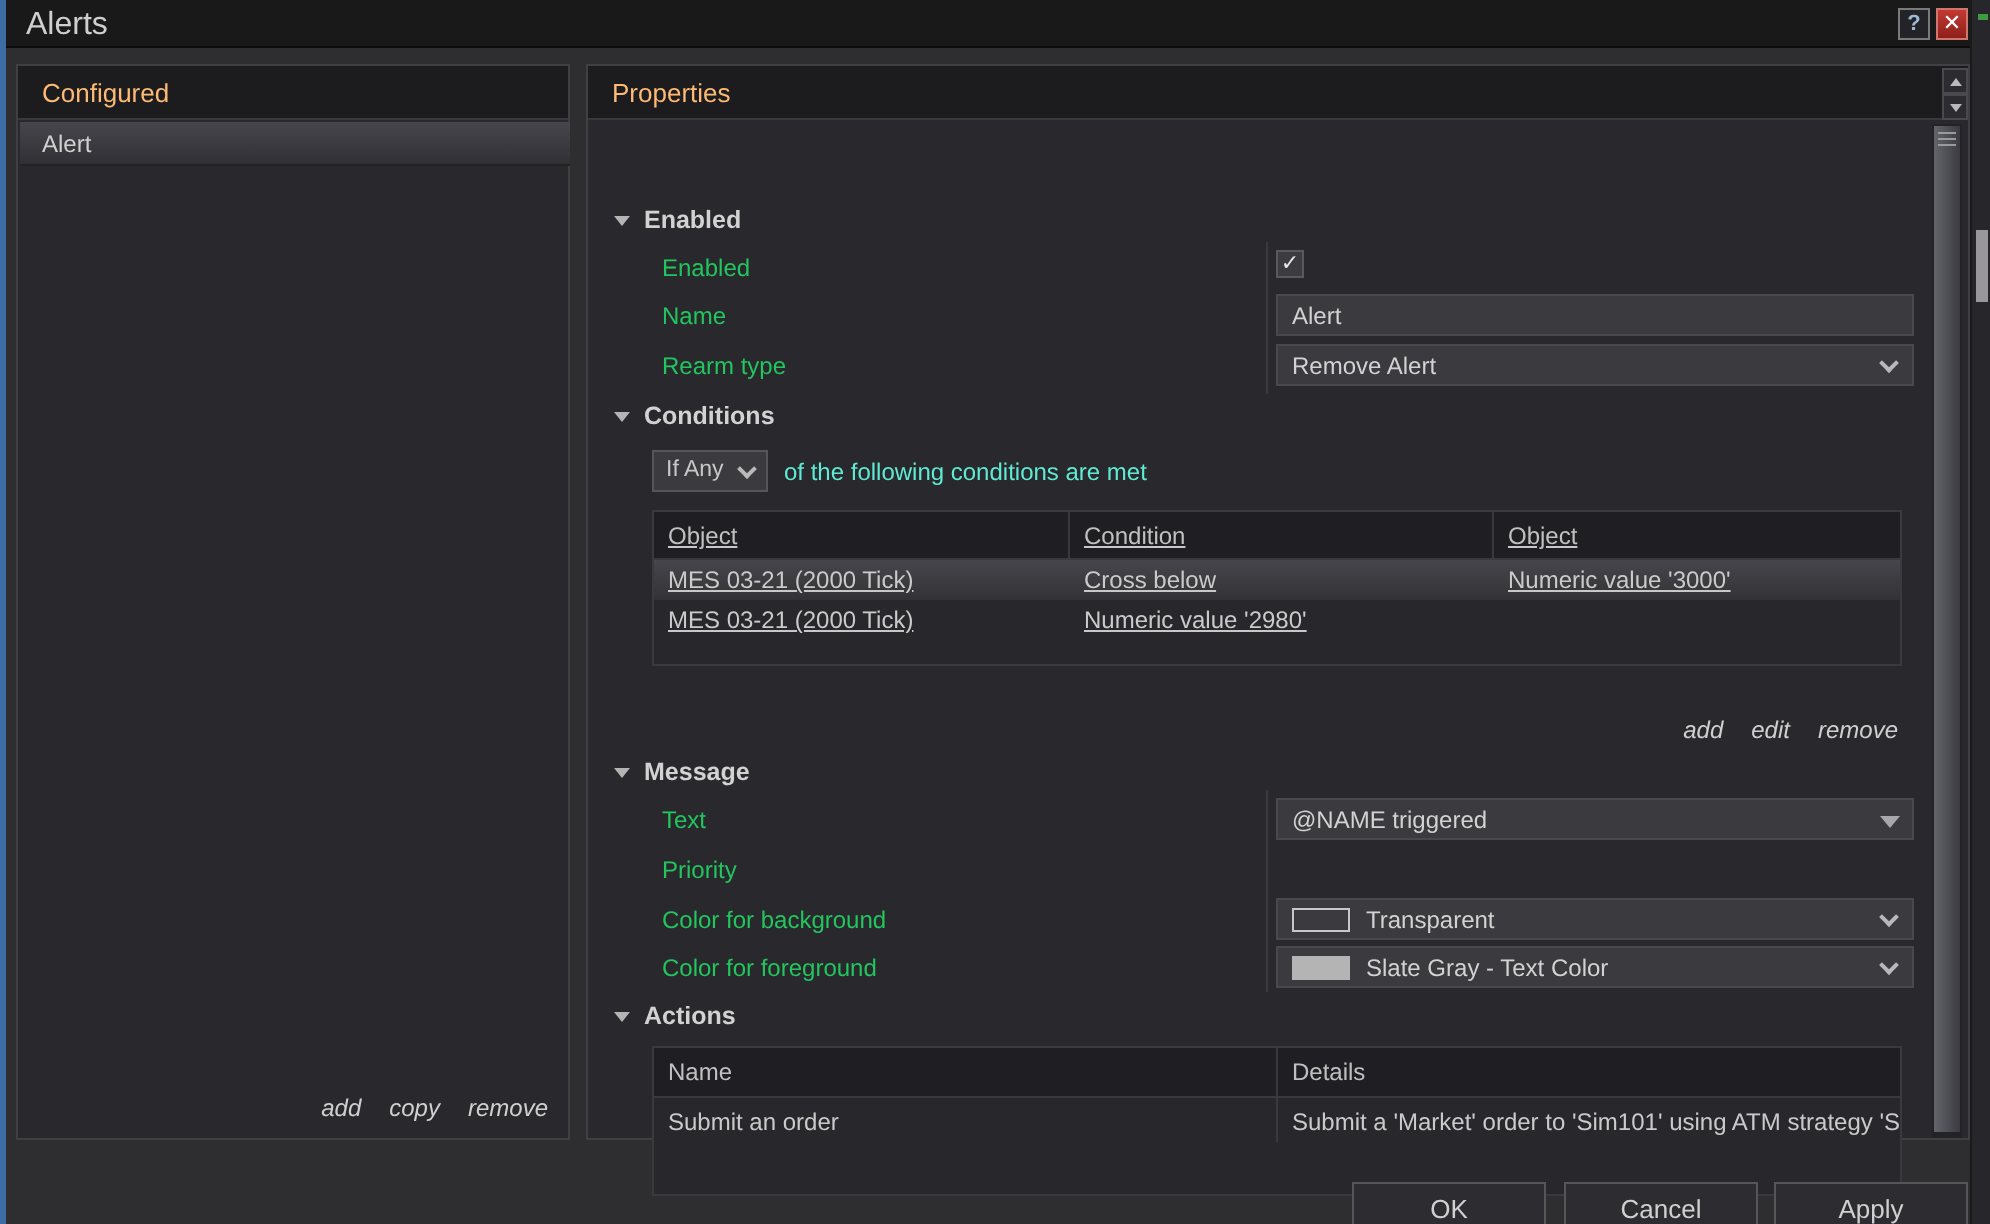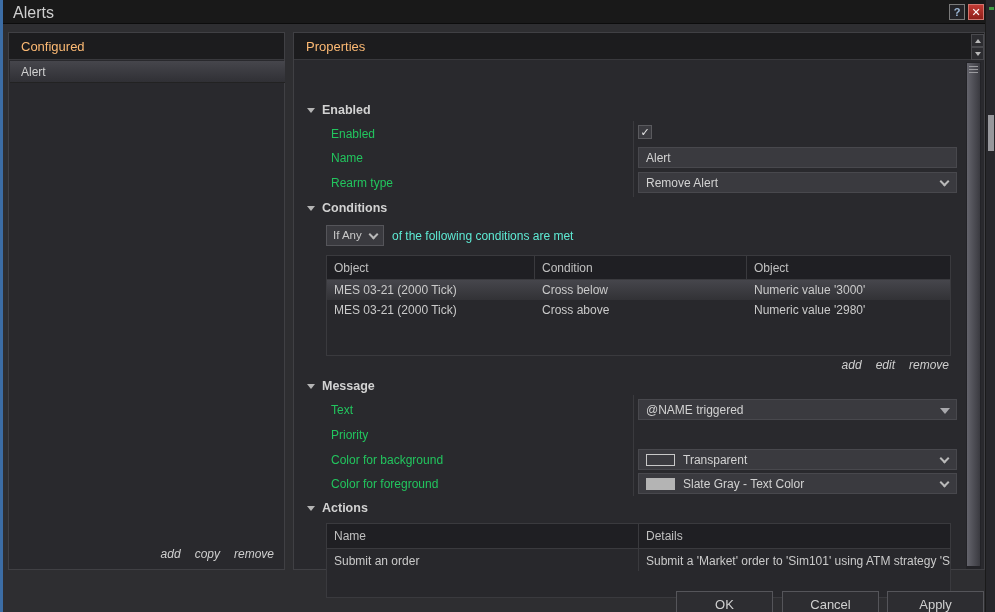--- a/index.html
+++ b/index.html
@@ -70,21 +70,21 @@
   .swatch { position:absolute; left:7px; top:4px; width:29px; height:12px; }
   .swatch + .txt { left:44px; }
 
   
   .grid { position:absolute; left:32px; width:625px; border:1px solid #3a3a3e; background:#28282c; }
   .grid .hrow { display:flex; height:24px; background:#1f1f23; border-bottom:1px solid #3a3a3e; }
   .grid .hcell { padding:5px 0 0 7px; color:#c0c0c0; border-right:1px solid #3a3a3e; overflow:hidden; white-space:nowrap; }
   .grid .rrow { display:flex; height:20px; }
   .grid .rcell { padding:3px 0 0 7px; color:#cacaca; overflow:hidden; white-space:nowrap; }
   .rrow.sel { background:linear-gradient(#46464c,#323236); }
-  #cond-table { top:222px; height:101px; }
+  #cond-table { top:222px; height:78px;text-decoration:underline; }
   #act-table  { top:490px; height:75px; }
   .cw1 { width:208px; } .cw2 { width:212px; } .cw3 { width:203px; }
   .aw1 { width:312px; } .aw2 { width:311px; }
 
   
   .btn { position:absolute; top:591px; width:97px; height:26px; background:#2d2d31; border:1px solid #55555a; color:#d0d0d0; font-size:13px; text-align:center; padding-top:5px; }
   #btn-ok { left:676px; } #btn-cancel { left:782px; } #btn-apply { left:887px; }
 </style>
 </head>
 <body>
@@ -171,21 +171,20 @@
       <div class="hcell cw2">Condition</div>
       <div class="hcell cw3" style="border-right:none">Object</div>
     </div>
     <div class="rrow sel">
       <div class="rcell cw1">MES 03-21 (2000 Tick)</div>
       <div class="rcell cw2">Cross below</div>
       <div class="rcell cw3">Numeric value '3000'</div>
     </div>
     <div class="rrow">
       <div class="rcell cw1">MES 03-21 (2000 Tick)</div>
-      <div class="rcell cw2">Cross above</div>
       <div class="rcell cw3">Numeric value '2980'</div>
     </div>
   </div>
   <div class="links" id="cond-links">
     <span>add</span>
     <span>edit</span>
     <span>remove</span>
   </div>
 
   <div class="sect-head" style="top:346px">

